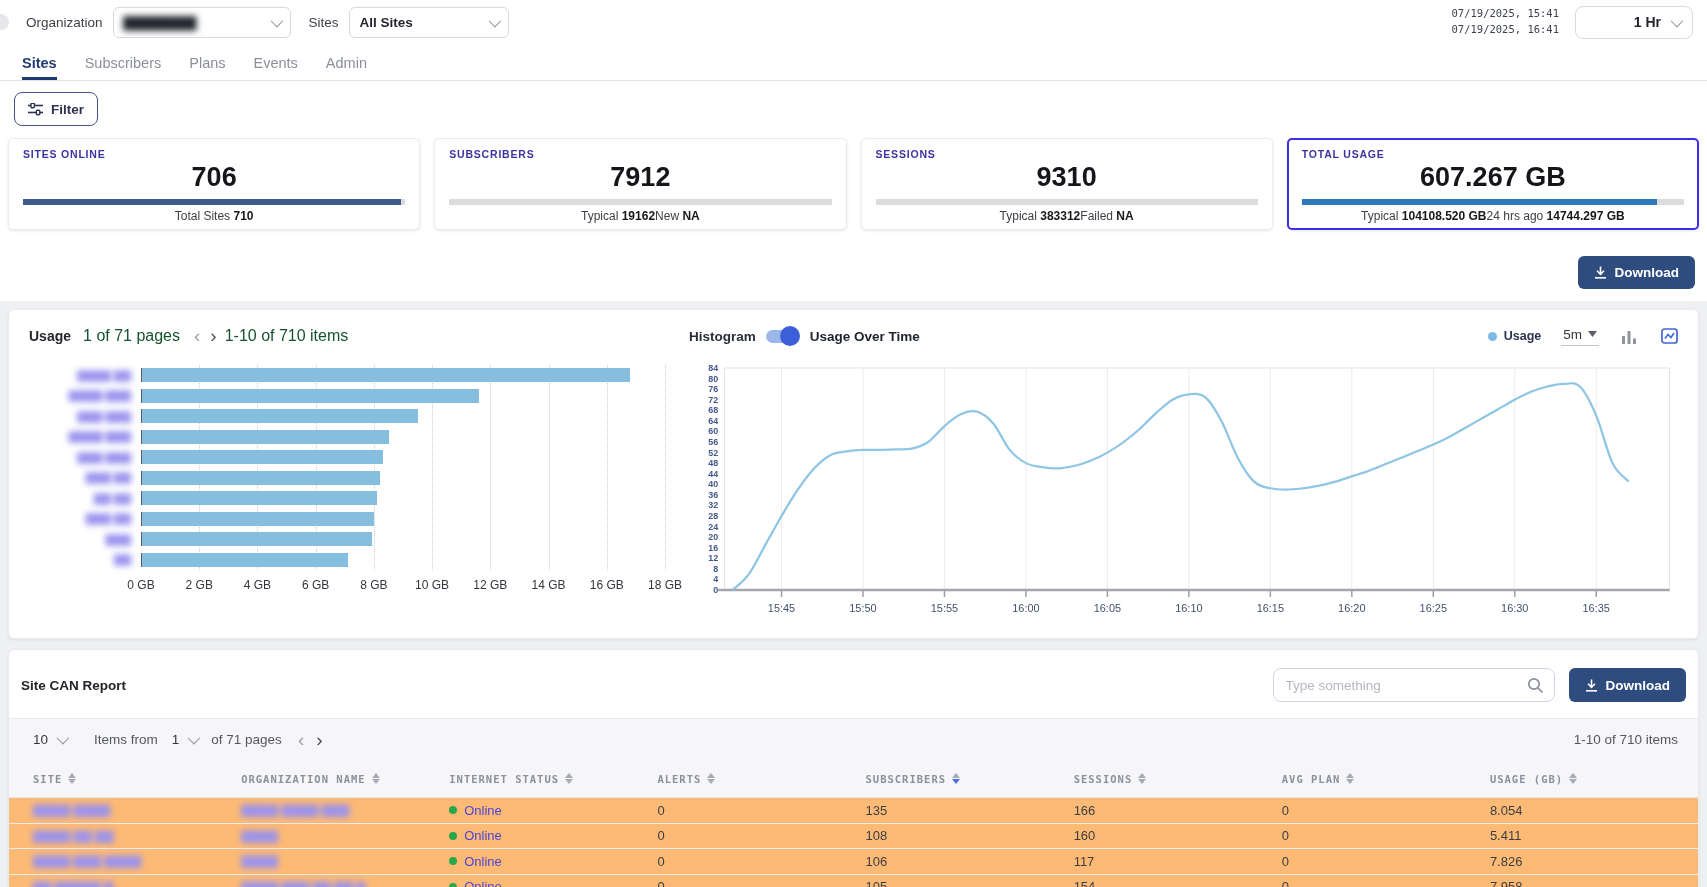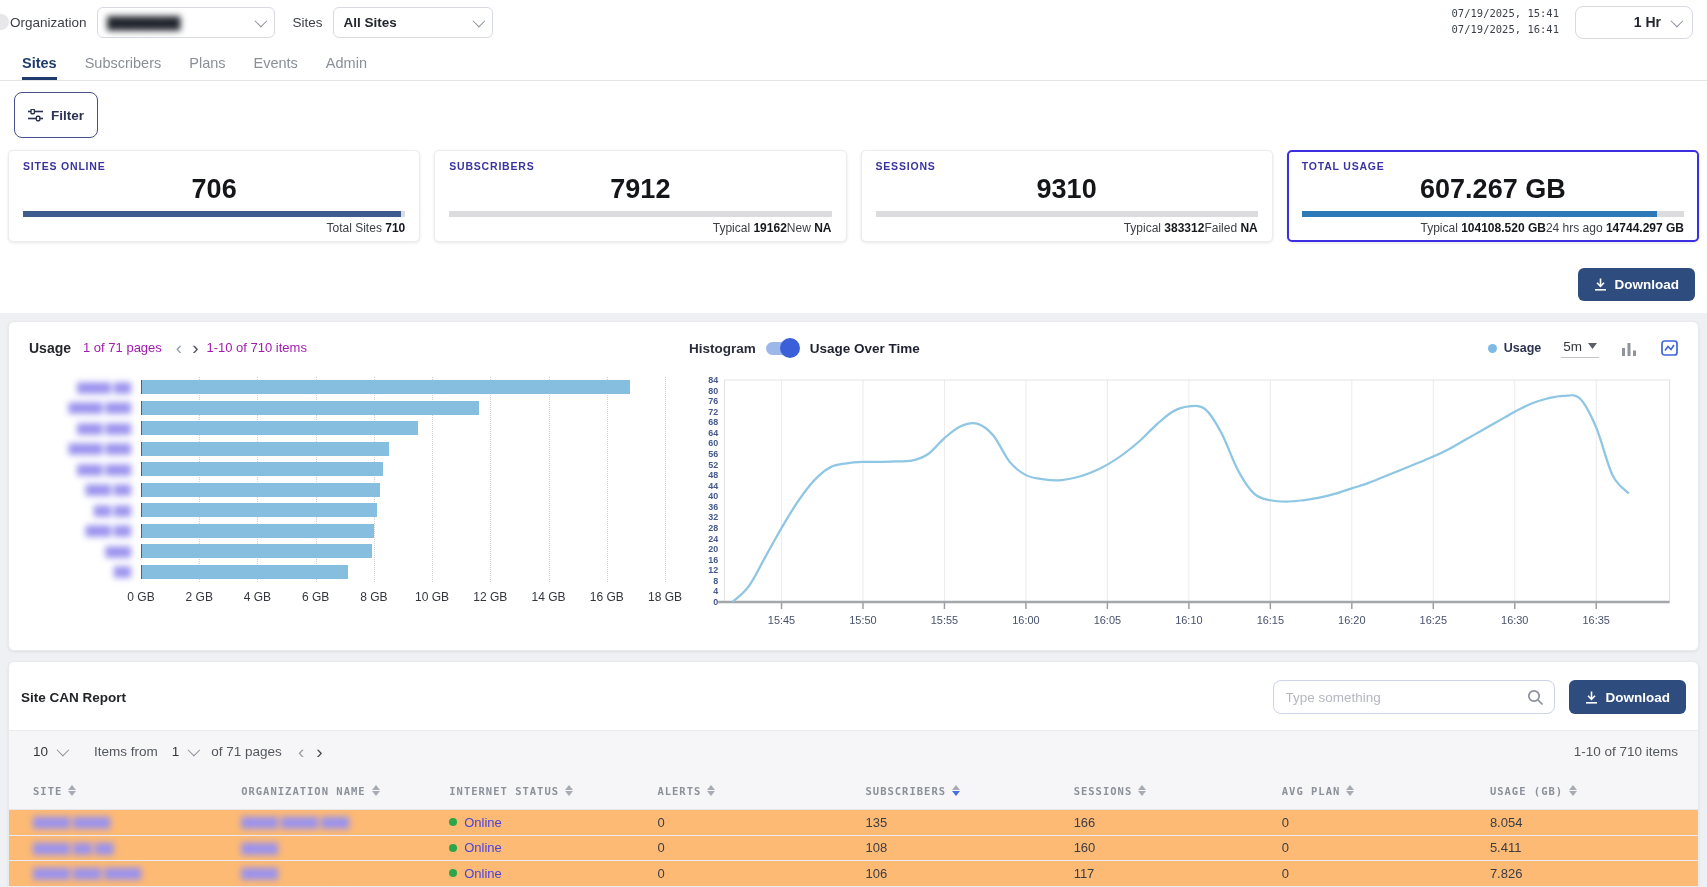--- a/index.html
+++ b/index.html
@@ -1,20 +1,20 @@
 <!DOCTYPE html>
 <html><head>
 <meta charset="utf-8">
 <style>
   * { margin:0; padding:0; box-sizing:border-box; }
   html,body { width:1707px; background:#ffffff; font-family:"Liberation Sans", sans-serif; color:#222; }
   .mono { font-family:"DejaVu Sans Mono", monospace; }
 
   
-  .topbar { height:44px; display:flex; align-items:center; justify-content:space-between; padding:0 14px 0 10px; position:relative; }
+  .topbar { height:44px; display:flex; align-items:center; justify-content:space-between; padding:0 14px 0 26px; position:relative; }
   .topbar-left { display:flex; align-items:center; gap:10px; }
   .logo-sliver { position:absolute; left:-7px; top:14px; width:16px; height:16px; border-radius:50%; background:#e7e7ea; }
   .fld-label { font-size:13.5px; color:#3c3f46; }
   .selectbox { display:flex; align-items:center; justify-content:space-between; gap:10px; border:1px solid #d7dae2; border-radius:6px; height:31px; padding:0 10px; background:#fff; cursor:pointer; }
   .selectbox .val { font-size:13.5px; font-weight:bold; color:#23262e; }
   .caret { width:9px; height:9px; border-right:1.6px solid #8a8f9a; border-bottom:1.6px solid #8a8f9a; transform:rotate(45deg) translateY(-2px); display:inline-block; }
   .blurred { filter:blur(3px); }
   .blur-gray { color:#b9bac2; }
   .blur-purple { color:#9a92ee; }
   .topbar-right { display:flex; align-items:center; gap:16px; }
@@ -23,48 +23,48 @@
   .range-select .val { font-size:14px; font-weight:bold; color:#23262e; }
 
   
   .tabs { display:flex; gap:28px; padding:0 22px; border-bottom:1px solid #e4e5e9; height:37px; align-items:flex-end; }
   .tab { font-size:14.5px; color:#8a8f98; padding-bottom:9px; cursor:pointer; position:relative; }
   .tab.active { color:#1f3a6e; font-weight:bold; }
   .tab.active::after { content:""; position:absolute; left:0; right:0; bottom:0; height:3px; background:#1f3a6e; }
 
   
   .filter-row { padding:11px 14px 10px; }
-  .filter-btn { display:inline-flex; align-items:center; gap:8px; height:46px; padding:0 13px; border:1px solid #47508c; border-radius:8px; background:#fff; color:#2c3350; font-weight:bold; font-size:13.5px; cursor:pointer; }
+  .filter-btn { display:inline-flex; align-items:center; gap:8px; height:34px; padding:0 13px; border:1px solid #47508c; border-radius:8px; background:#fff; color:#2c3350; font-weight:bold; font-size:13.5px; cursor:pointer; }
 
   
   .kpi-row { display:flex; gap:14px; padding:2px 8px 0; }
   .kpi-card { flex:1; background:#fff; border:1px solid #ececf0; border-radius:5px; box-shadow:0 1px 3px rgba(20,20,40,.10); padding:9px 14px 6px; cursor:pointer; }
   .kpi-card.selected { border:2px solid #3c2fe3; padding:8px 13px 5px; }
   .kpi-label { font-size:10.5px; font-weight:bold; letter-spacing:.8px; color:#3a34a0; }
   .kpi-value { font-size:27px; font-weight:bold; color:#15161a; text-align:center; margin:2px 0 6px; }
   .kpi-bar { height:6px; background:#dcdcdf; overflow:hidden; }
   .kpi-bar .fill { height:100%; }
-  .kpi-foot { display:flex; justify-content:flex-end; font-size:12px; color:#3c3f45; margin-top:4px; }
+  .kpi-foot { display:flex; justify-content:center; font-size:12px; color:#3c3f45; margin-top:4px; }
   .kpi-foot b { color:#16181c; }
   .kpi-foot .side { white-space:nowrap; }
 
   
   .download-row { display:flex; justify-content:flex-end; padding:26px 12px 12px; }
   .btn-primary { display:inline-flex; align-items:center; gap:8px; background:#2e4c7e; color:#fff; font-weight:bold; font-size:13.5px; border:none; border-radius:6px; height:33px; padding:0 16px; cursor:pointer; }
 
   
   .panel-wrap { background:#eef0f3; padding:8px; display:flex; flex-direction:column; gap:10px; }
   .panel { background:#fff; border:1px solid #e9eaee; border-radius:6px; box-shadow:0 1px 3px rgba(20,20,40,.07);gap:10px; }
 
   
   .charts-panel { display:flex; padding:16px 0 12px; }
   .usage-pane { width:660px; padding:0 4px 0 20px; }
   .usage-header { display:flex; align-items:center; gap:12px; }
   .usage-title { font-size:14px; font-weight:bold; color:#25272c; }
-  .pager-txt { font-size:13px; color:#a21caf; }
+  .pager-txt { font-size:16px; color:#14532d; }
   .chev { font-size:19px; line-height:1; color:#9aa0a8; cursor:pointer; padding:0 2px; }
   .chev.dark { color:#4a4e55; }
   .bars-wrap { margin-top:20px; }
   .bar-grid { position:relative; }
   .gridline-v { position:absolute; top:0; bottom:0; border-left:1px dotted #cfd0d4; }
   .bar-row { display:flex; align-items:center; height:20.5px; }
   .bar-label { width:112px; padding-right:10px; text-align:right; font-size:11px; overflow:hidden; white-space:nowrap; cursor:pointer; }
   .bar-track { flex:1; position:relative; height:14px; }
   .bar-fill { position:absolute; left:0; top:0; bottom:0; background:#85bedf; }
   .bar-axis-zone { border-left:1.5px solid #5a5e66; }

